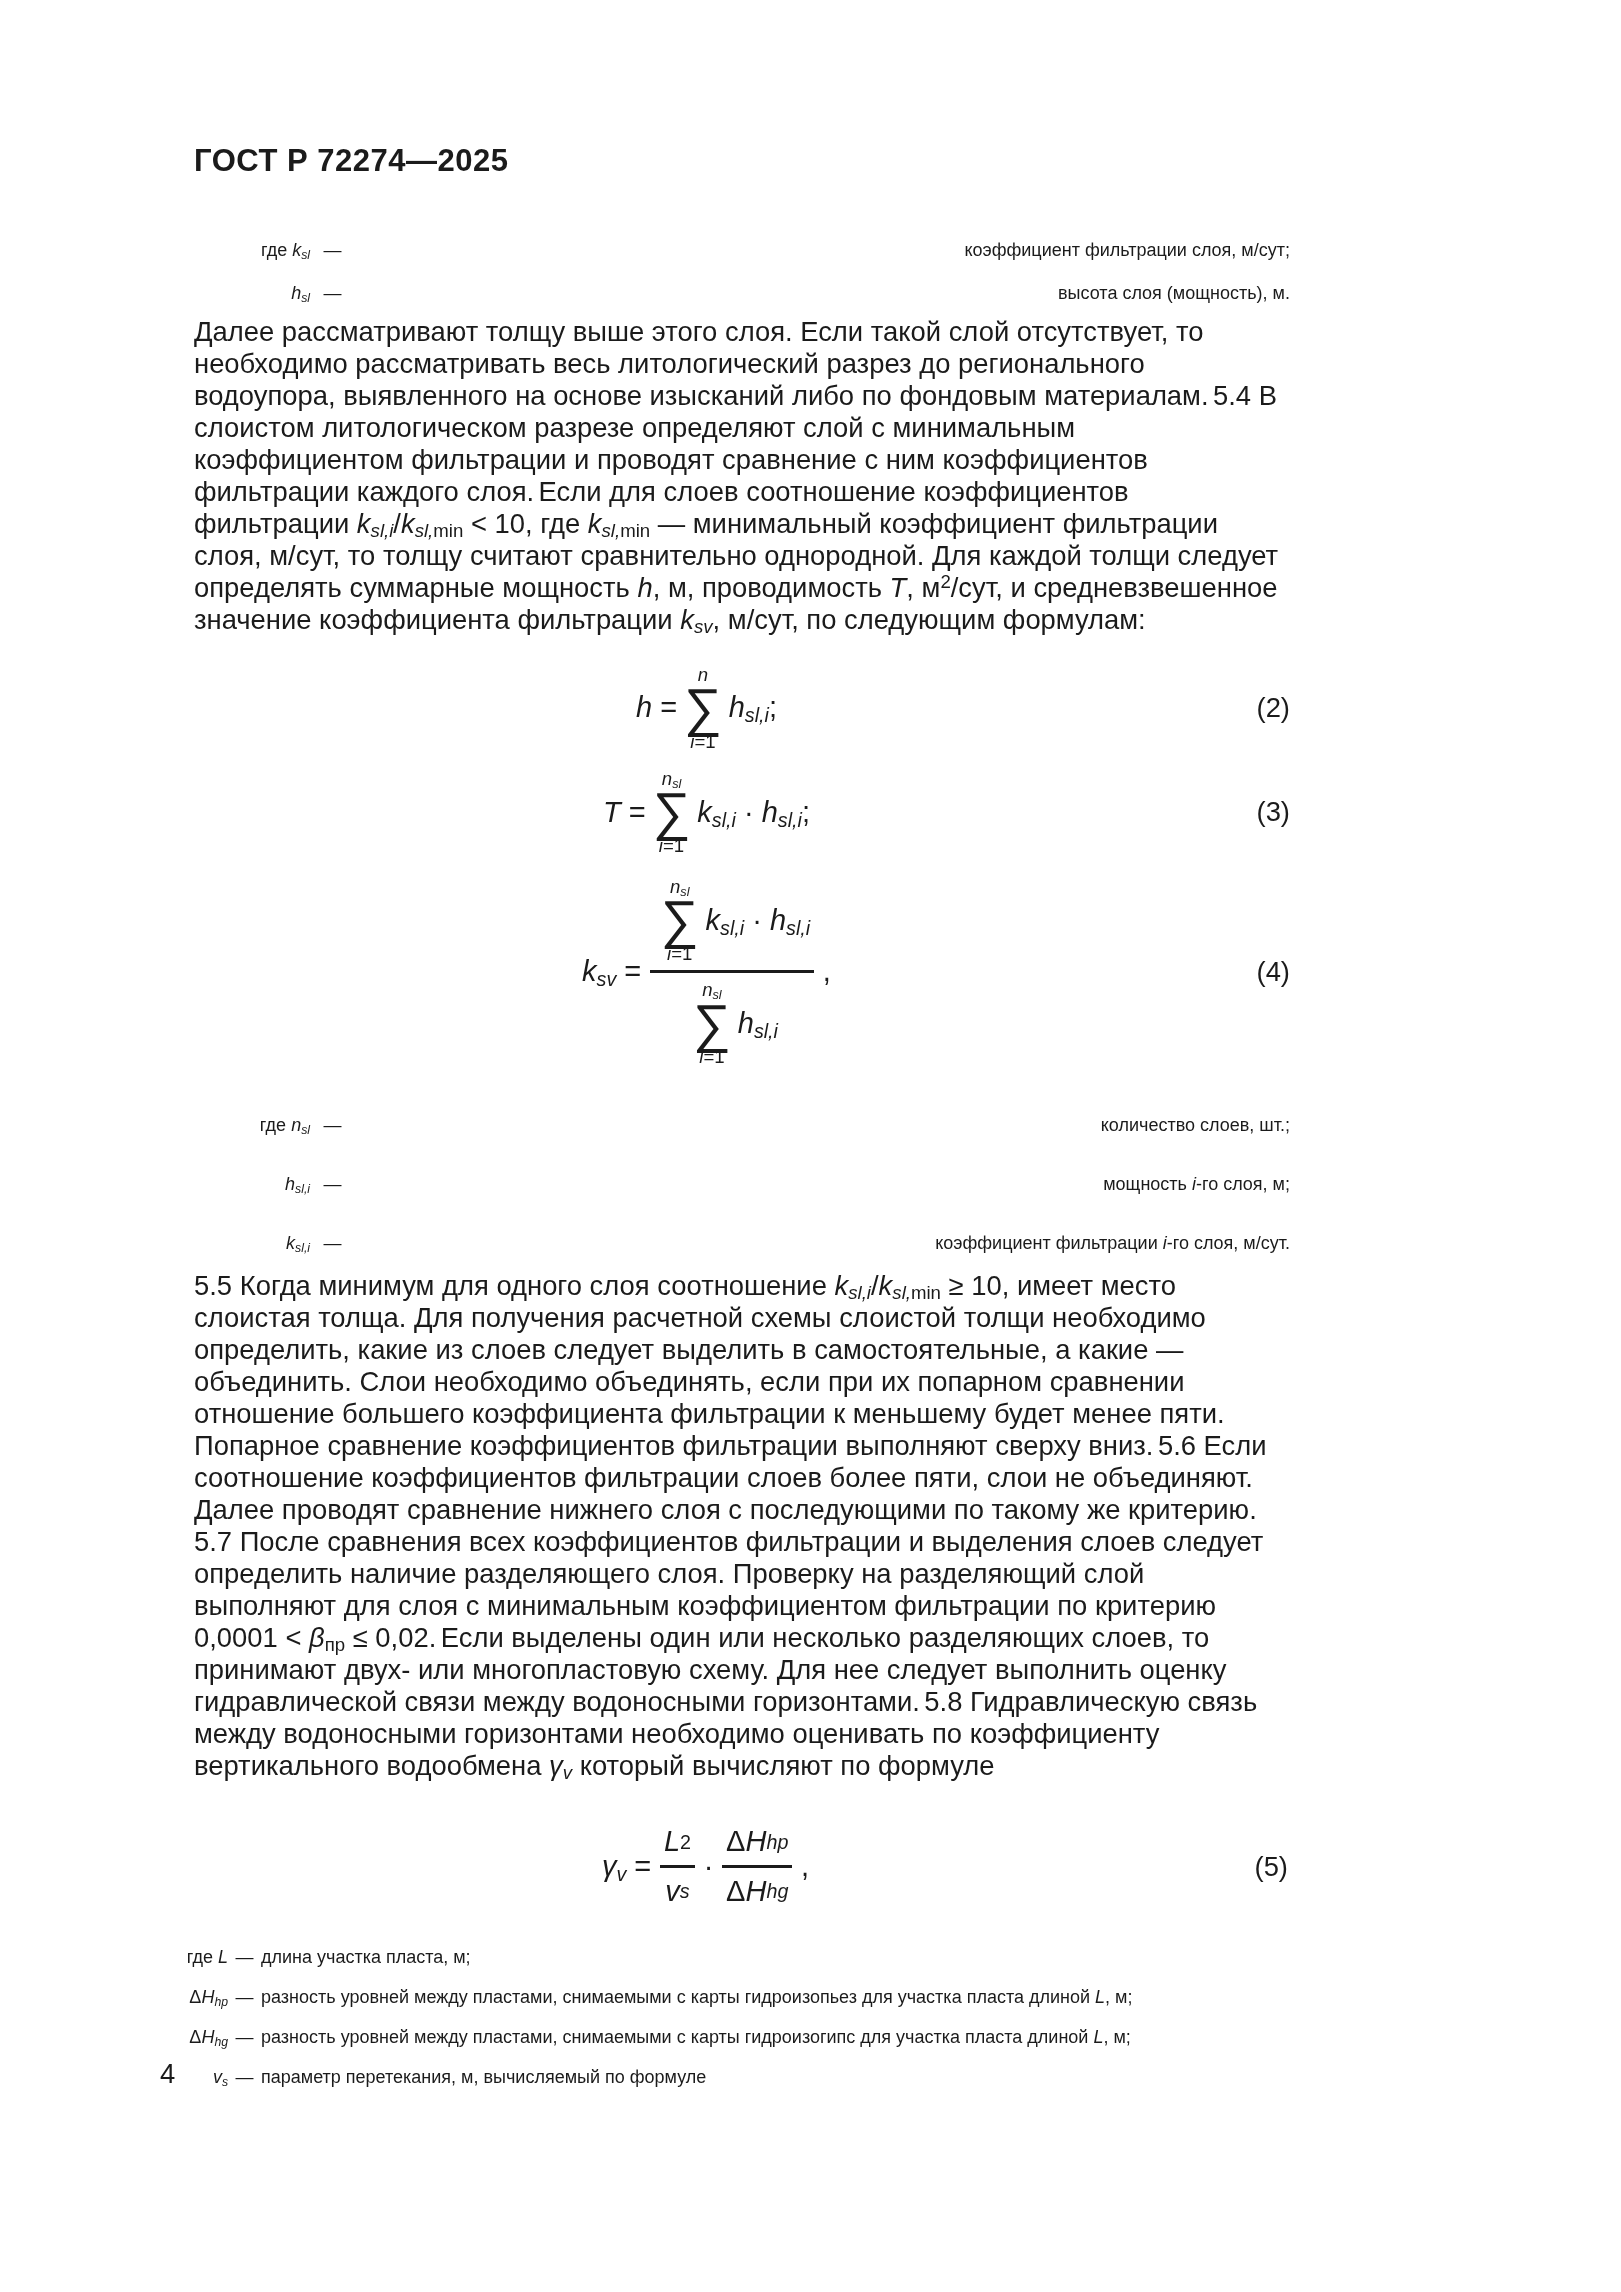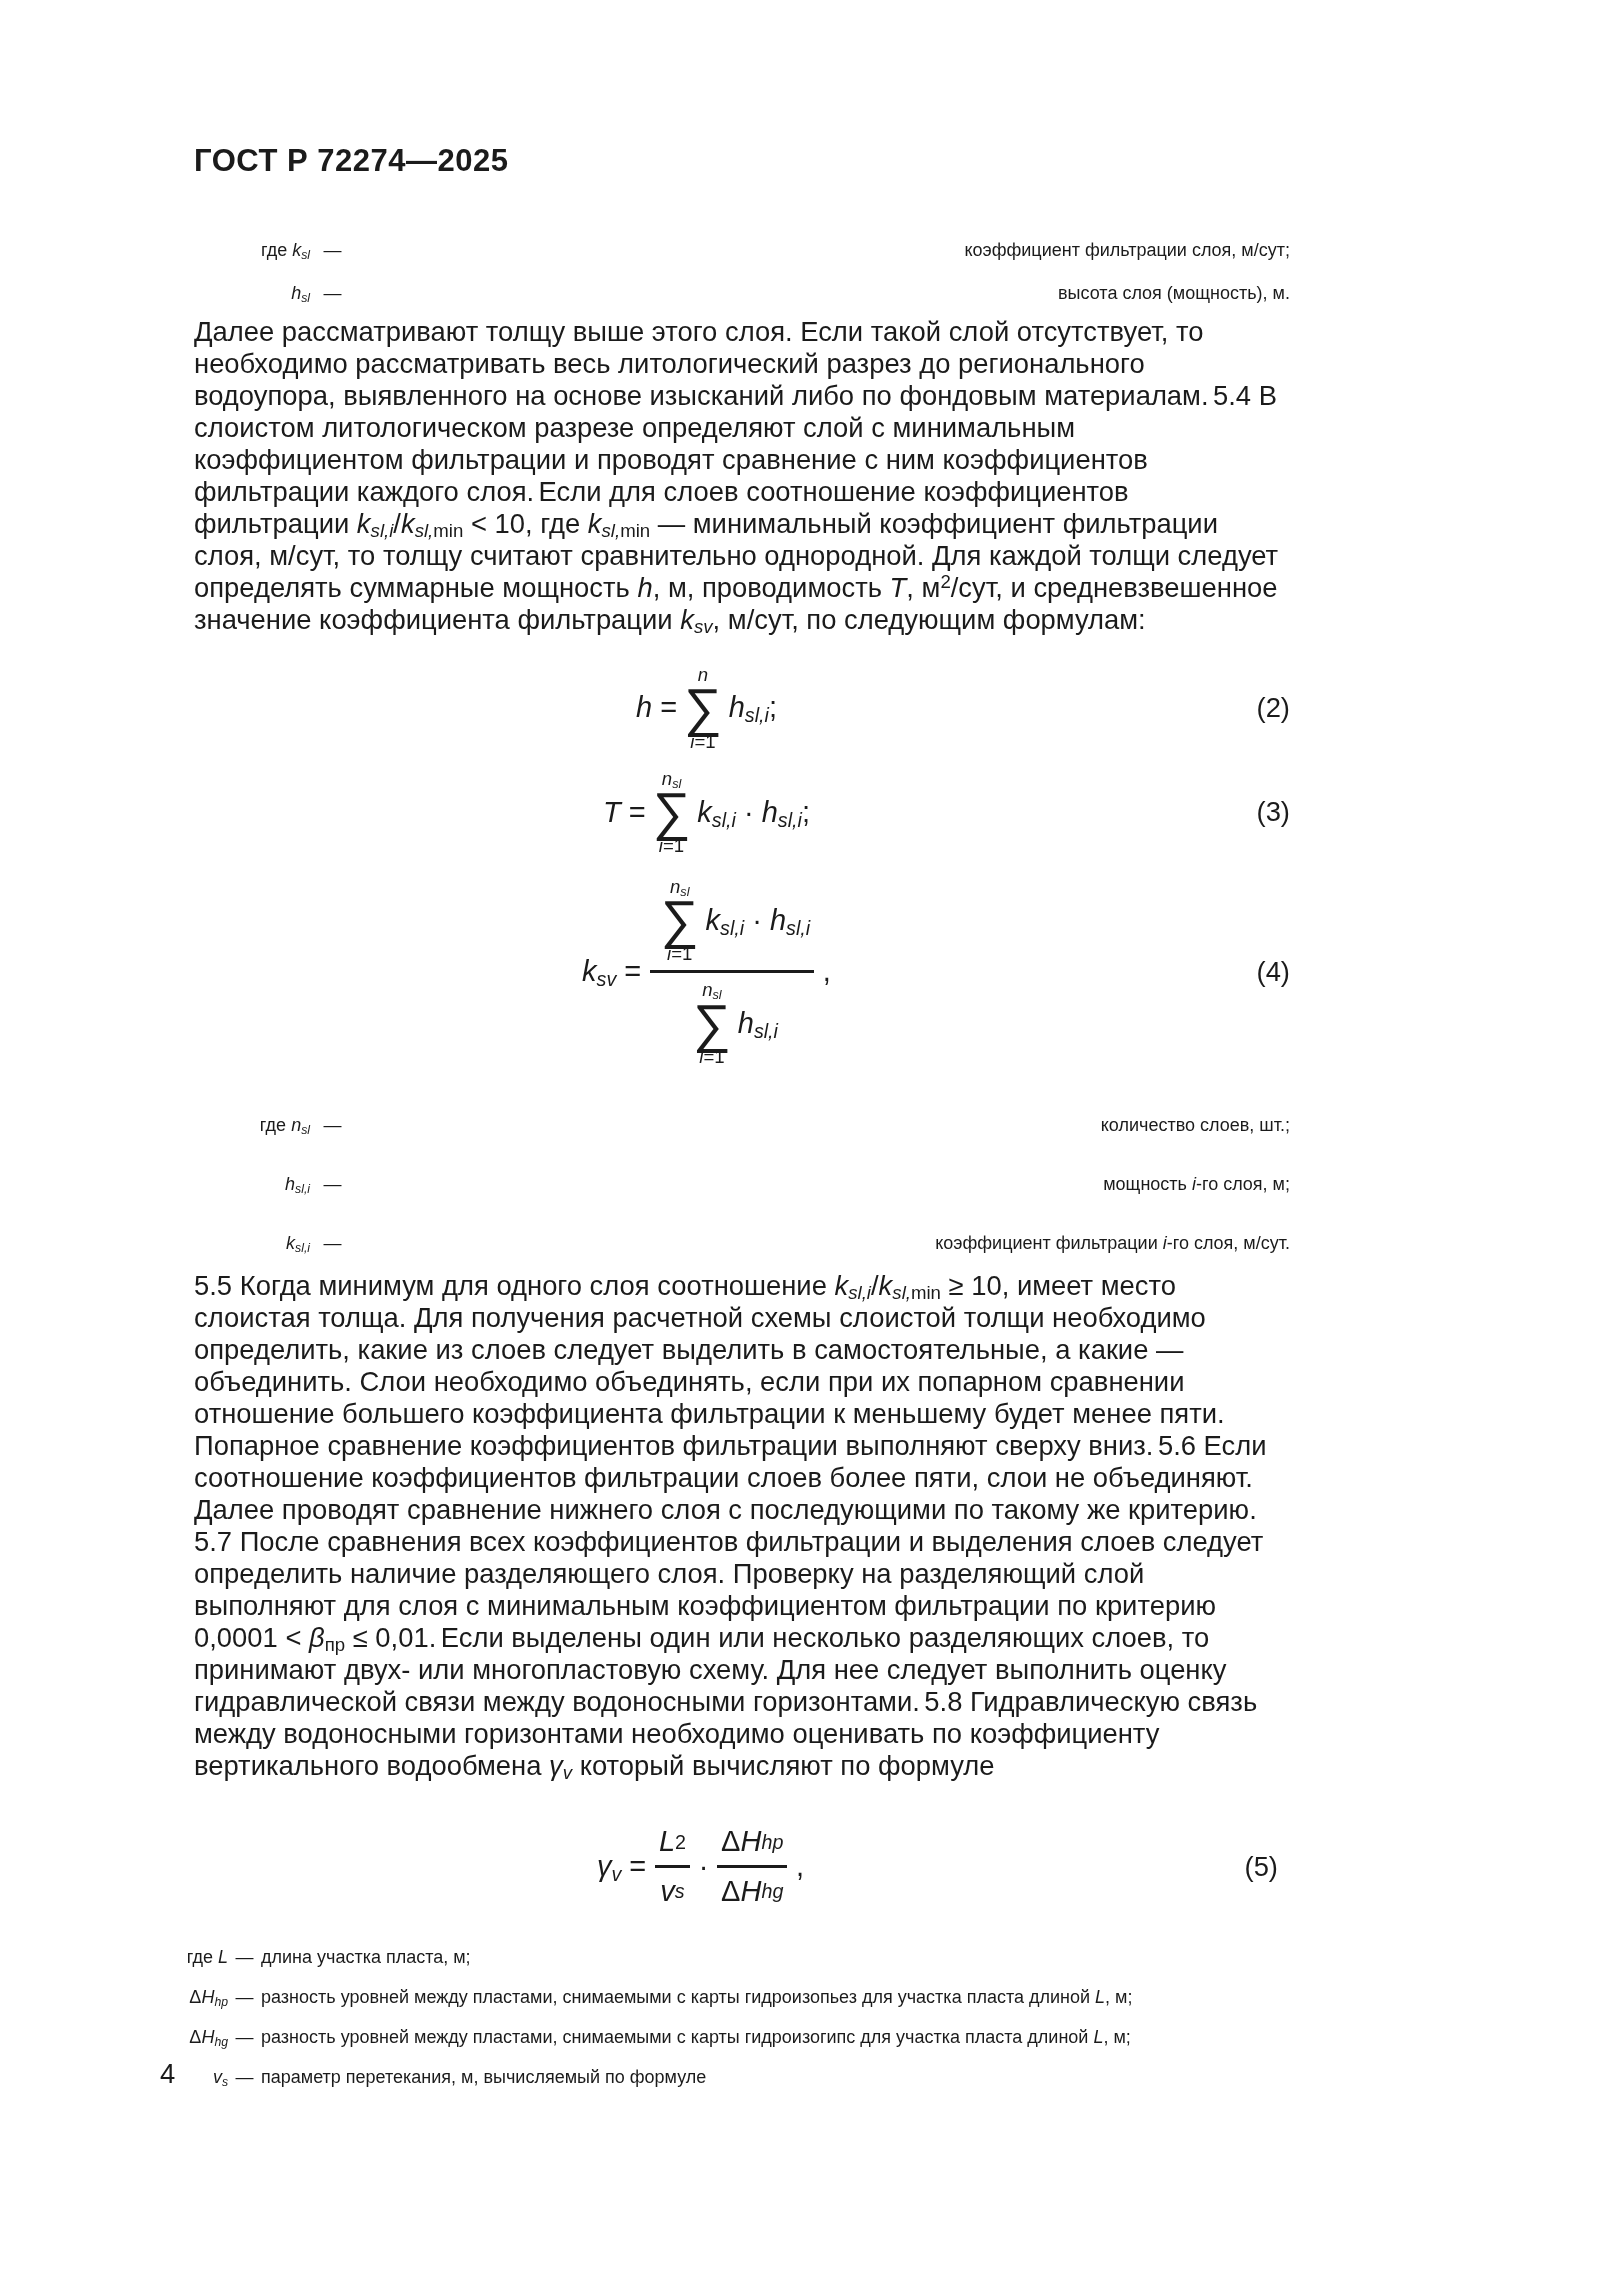--- a/index.html
+++ b/index.html
@@ -32,21 +32,21 @@
   .dl .desc{text-align:right;}
   .dl1{grid-template-columns:116px 45px 1fr;margin:0 0 5.9px 0;}
   .dl2{grid-template-columns:116px 45px 1fr;margin:15.7px 0 9.8px 0;row-gap:26px;}
   .dl3{grid-template-columns:78px 33px 1fr;margin:21.6px 0 0 -44px;row-gap:7px;}
   .dl3 .desc{text-align:justify;line-height:33px;}
   
   .eq-row{display:flex;align-items:center;}
   .eq-row.m2{margin:29px 0 9.8px 0;}
   .eq-row.m3{margin:17.6px 0 9.8px 0;}
   .eq-row.m4{margin:21.6px 0 43px 0;}
-  .eq-row.m5{margin:43px 12px 33px 0;}
+  .eq-row.m5{margin:43px 2px 33px 0;}
   .eq-main{flex:1;display:flex;justify-content:center;align-items:center;font-size:29px;}
   .eq-label{width:71px;text-align:right;font-size:27.4px;}
   .rich{display:inline;}
   .eq-main .rich{white-space:nowrap;}
   .sum{display:inline-flex;flex-direction:column;align-items:center;margin:0 6.9px;line-height:1;}
   .sum .lim{font-size:18.6px;line-height:1.05;white-space:nowrap;}
   .sigma{font-size:53px;line-height:.82;font-style:normal;padding:2px 0;}
   .frac{display:inline-flex;flex-direction:column;align-items:center;margin:0 8.8px;}
   .frac .fbar{align-self:stretch;height:2.9px;background:#1b1b1b;margin:6.9px 0;}
   .frac .fnum,.frac .fden{display:flex;align-items:center;justify-content:center;padding:0 3.9px;}
@@ -133,21 +133,21 @@
     <div class="term rich"><span class="i">h</span><span class="i sub">sl,i</span></div>
     <div class="dash">—</div>
     <div class="desc rich"><span>мощность </span><span class="i">i</span><span>-го слоя, м;</span></div>
     <div class="term rich"><span class="i">k</span><span class="i sub">sl,i</span></div>
     <div class="dash">—</div>
     <div class="desc rich"><span>коэффициент фильтрации </span><span class="i">i</span><span>-го слоя, м/сут.</span></div>
   </div>
 
   <p class="para rich"><span>5.5 Когда минимум для одного слоя соотношение </span><span class="i">k</span><span class="i sub">sl,i</span><span>/</span><span class="i">k</span><span class="i sub">sl,</span><span class="sub">min</span><span> ≥ 10, имеет место слоистая толща. Для получения расчетной схемы слоистой толщи необходимо определить, какие из слоев следует выде­лить в самостоятельные, а какие — объединить. Слои необходимо объединять, если при их попарном сравнении отношение большего коэффициента фильтрации к меньшему будет менее пяти. Попарное сравнение коэффициентов фильтрации выполняют сверху вниз.</span></p>
   <p class="para rich"><span>5.6 Если соотношение коэффициентов фильтрации слоев более пяти, слои не объединяют. Далее проводят сравнение нижнего слоя с последующими по такому же критерию.</span></p>
-  <p class="para rich"><span>5.7 После сравнения всех коэффициентов фильтрации и выделения слоев следует определить наличие разделяющего слоя. Проверку на разделяющий слой выполняют для слоя с минимальным коэффициентом фильтрации по критерию 0,0001 &lt; </span><span class="i">β</span><span class="sub">пр</span><span> ≤ 0,01.</span></p>
+  <p class="para rich"><span>5.7 После сравнения всех коэффициентов фильтрации и выделения слоев следует определить наличие разделяющего слоя. Проверку на разделяющий слой выполняют для слоя с минимальным коэффициентом фильтрации по критерию 0,0001 &lt; </span><span class="i">β</span><span class="sub">пр</span><span> ≤ 0,02.</span></p>
   <p class="para rich"><span>Если выделены один или несколько разделяющих слоев, то принимают двух- или многопластовую схему. Для нее следует выполнить оценку гидравлической связи между водоносными горизонтами.</span></p>
   <p class="para rich"><span>5.8 Гидравлическую связь между водоносными горизонтами необходимо оценивать по коэффици­енту вертикального водообмена </span><span class="i">γ</span><span class="i sub">v</span><span> который вычисляют по формуле</span></p>
 
   <div class="eq-row m5">
     <div class="eq-main">
       <span class="rich"><span class="i">γ</span><span class="i sub">v</span><span> = </span></span>
       <span class="frac">
         <span class="fnum rich">
             <span class="i">L</span>
             <span class="sup">2</span>

